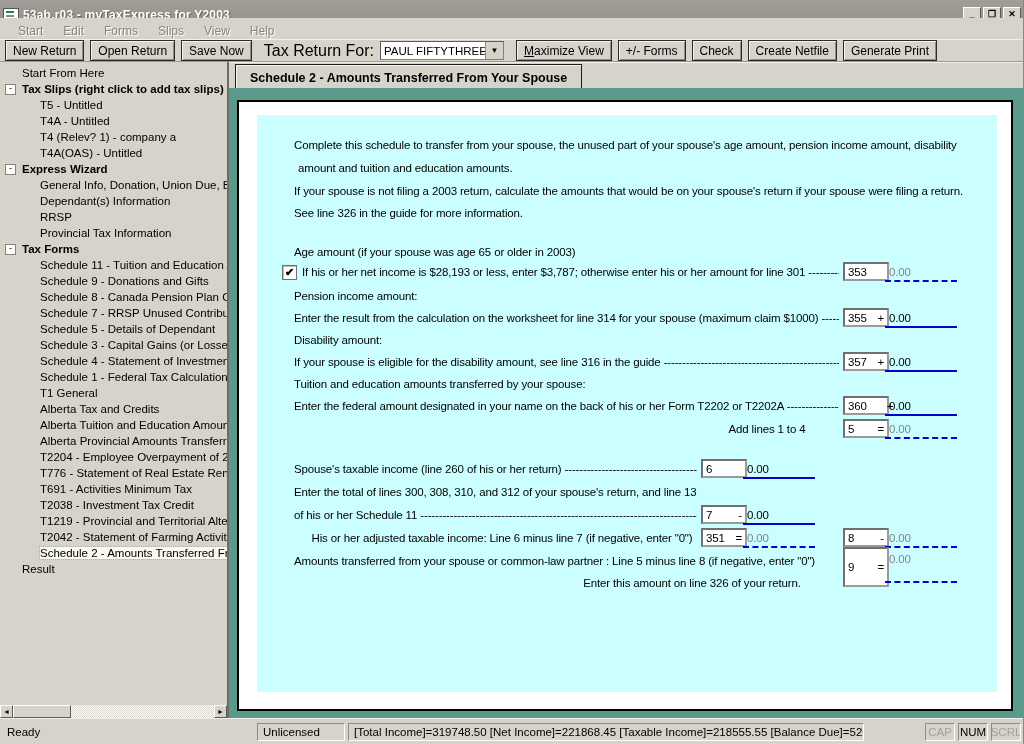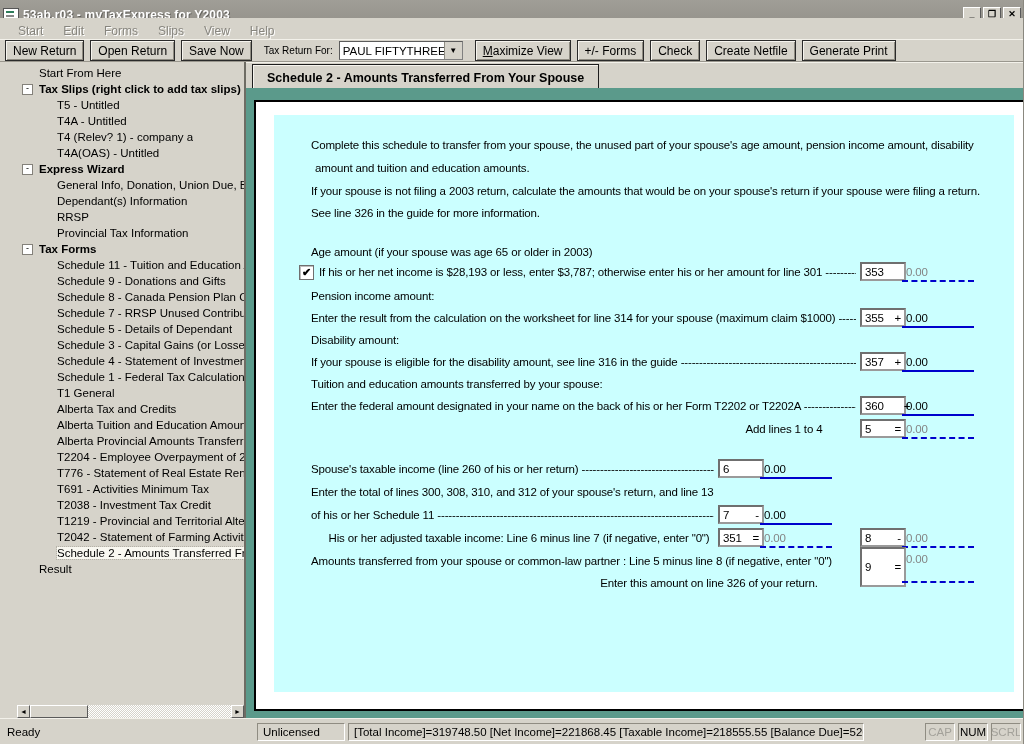--- a/index.html
+++ b/index.html
@@ -26,31 +26,31 @@
            border-bottom:1px solid #b9b6ad;}
   .menu-item{color:#87857e;text-shadow:1px 1px 0 #fff;font-size:12px;padding:0 10px;}
   
   .toolbar{position:absolute;left:0;top:39px;width:100%;height:23px;background:#d6d3ca;
            display:flex;align-items:center;padding-left:5px;box-sizing:border-box;gap:6px;
            border-top:1px solid #f3f1ea;border-bottom:1px solid #9a978e;}
   .btn{display:inline-flex;align-items:center;justify-content:center;height:19px;
        background:#d6d3ca;border:1px solid #2a2a2a;
        box-shadow:inset 1px 1px 0 #f6f4ee, inset -1px -1px 0 #8f8c82;
        font-size:12px;color:#000;padding:0 7px;white-space:nowrap;}
-  .tb-label{font-size:10px;color:#000;margin-left:6px;white-space:nowrap;}
+  .tb-label{font-size:16px;color:#000;margin-left:6px;white-space:nowrap;}
   .combo{display:flex;align-items:center;width:124px;height:19px;background:#fff;
          border:1px solid #808080;border-top-color:#5c5c5c;border-left-color:#5c5c5c;
          box-sizing:border-box;}
   .combo-text{flex:1;font-size:11.5px;padding-left:3px;white-space:nowrap;overflow:hidden;}
   .combo-btn{width:17px;height:17px;background:#d6d3ca;border-left:1px solid #8f8c82;
              display:flex;align-items:center;justify-content:center;font-size:8px;color:#000;}
   .u{text-decoration:underline;}
   
   .main{position:absolute;left:0;top:62px;width:100%;bottom:26px;display:flex;}
-  .sidebar{position:relative;width:227px;flex:0 0 227px;background:#d6d3ca;overflow:hidden;margin-left:17px;}
+  .sidebar{position:relative;width:227px;flex:0 0 227px;background:#d6d3ca;overflow:hidden;}
   .tree{position:absolute;left:0;top:0;right:0;bottom:13px;overflow:hidden;padding-top:3px;}
   .trow{display:flex;align-items:center;height:16px;white-space:nowrap;font-size:11.5px;color:#000;}
   .trow.bold .tlabel{font-weight:bold;}
   .trow.lvl0{padding-left:5px;}
   .trow.lvl1{padding-left:22px;}
   .trow.lvl2{padding-left:40px;}
   .exp{width:9px;height:9px;flex:0 0 9px;border:1px solid #84817a;background:#fff;margin-right:6px;
        font-size:9px;line-height:7px;text-align:center;color:#000;box-sizing:content-box;}
   .tlabel{overflow:hidden;}
   .trow.sel .tlabel{background:#f9f8f1;outline:1px dotted #b5b2a8;}

